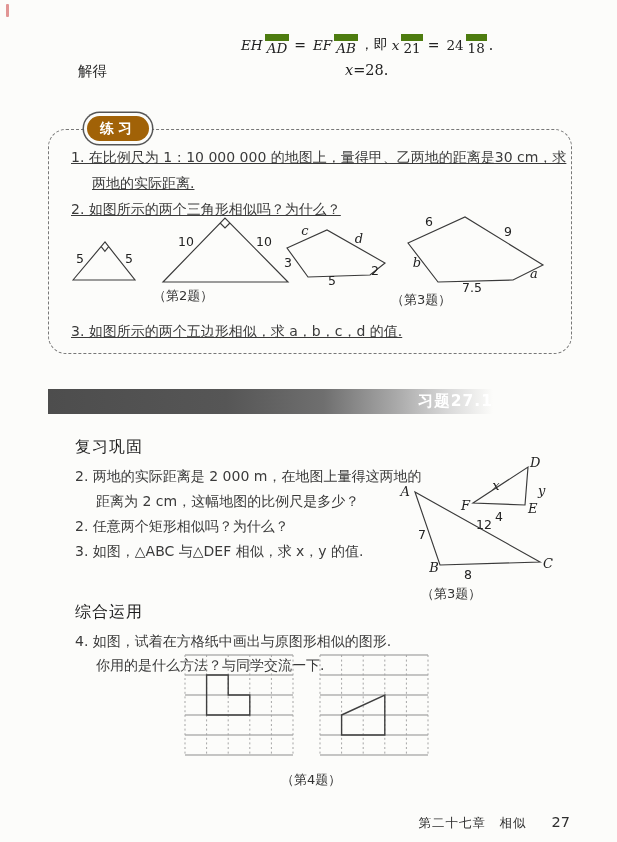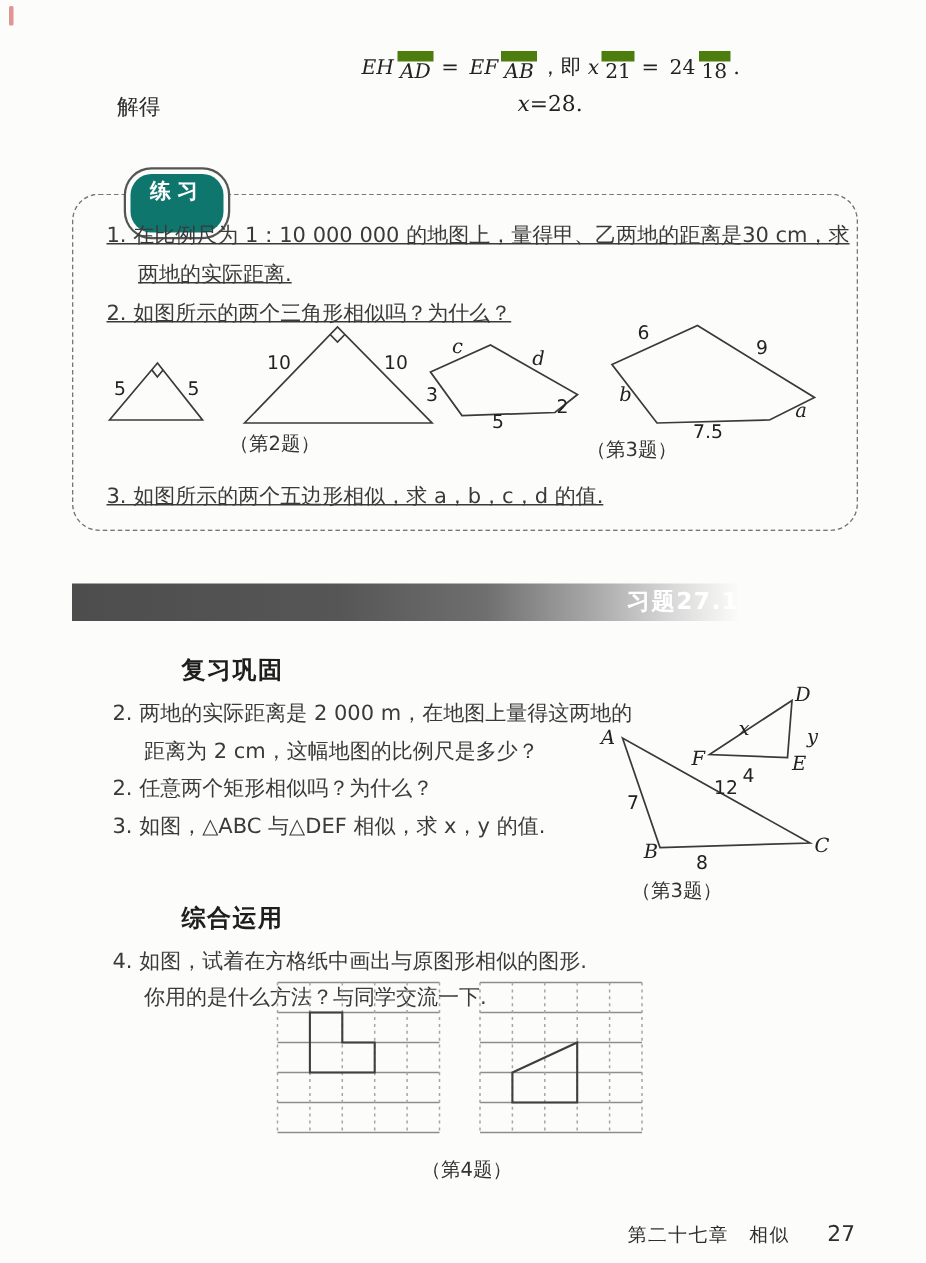--- a/index.html
+++ b/index.html
@@ -15,34 +15,34 @@
   .frac{display:inline-flex;flex-direction:row;align-items:center;line-height:1.15;
     font-size:13.5px;margin:17px 2px;}
   .frac .den{border-top:7px solid #4d7c0f;padding:0 2px;}
   .frac .num{padding:0 2px;}
   .var{font-style:italic;font-family:"DejaVu Serif","Liberation Serif",serif;}
   .cjk{font-family:"DejaVu Sans","Liberation Sans",sans-serif;font-style:normal;}
   .eqsign{margin:0 3px;}
   
   .practice-box{left:48px;top:129px;width:522px;height:223px;
     border:1.6px dashed #777;border-radius:18px;}
-  .practice-badge{position:absolute;left:38px;top:-14px;height:39px;padding:0 13px;
-    background:#0f766e;color:#fff;border-radius:14px;font-size:14px;font-weight:bold;
+  .practice-badge{position:absolute;left:38px;top:-14px;height:25px;padding:0 13px;
+    background:#a16207;color:#fff;border-radius:14px;font-size:14px;font-weight:bold;
     line-height:25px;letter-spacing:4px;
     box-shadow:0 0 0 3px #fcfcfa,0 0 0 4.5px #555;}
   .p-item{position:absolute;left:22px;width:482px;font-size:14px;line-height:26px;
     color:#3a3a3a;padding-left:21px;text-indent:-21px;text-decoration:underline;}
   .caption{position:absolute;font-size:13px;color:#333;}
   
   .banner{left:48px;top:389px;width:445px;height:25px;
     background:linear-gradient(90deg,#4d4d4d 0%,#565656 40%,#6f6f6f 62%,#a8a8a8 78%,#d9d9d9 90%,rgba(235,235,235,0) 100%);}
   .banner-text{color:#fff;font-weight:bold;font-size:15.5px;line-height:25px;
     padding-left:10px;letter-spacing:1px;text-align:right;}
   
-  .sec-head{font-size:16px;font-weight:bold;color:#1d1d1d;letter-spacing:1px;margin-left:46px;}
+  .sec-head{font-size:16px;font-weight:normal;color:#1d1d1d;letter-spacing:1px;}
   .r-item{font-size:14px;line-height:25px;color:#3a3a3a;padding-left:21px;text-indent:-21px;
     margin:0;}
   .c-line{font-size:14px;line-height:24px;color:#3a3a3a;}
   
   svg text{fill:#222;}
   .lbl-num{font-family:"DejaVu Sans","Liberation Sans",sans-serif;font-size:12.5px;}
   .lbl-var{font-family:"DejaVu Serif","Liberation Serif",serif;font-style:italic;font-size:13px;}
   .fig-line{stroke:#3a3a3a;stroke-width:1.15;fill:none;}
   .grid-h{stroke:#8d8d8d;stroke-width:1;}
   .grid-v{stroke:#a5a5a5;stroke-width:1;stroke-dasharray:2 2.6;}

